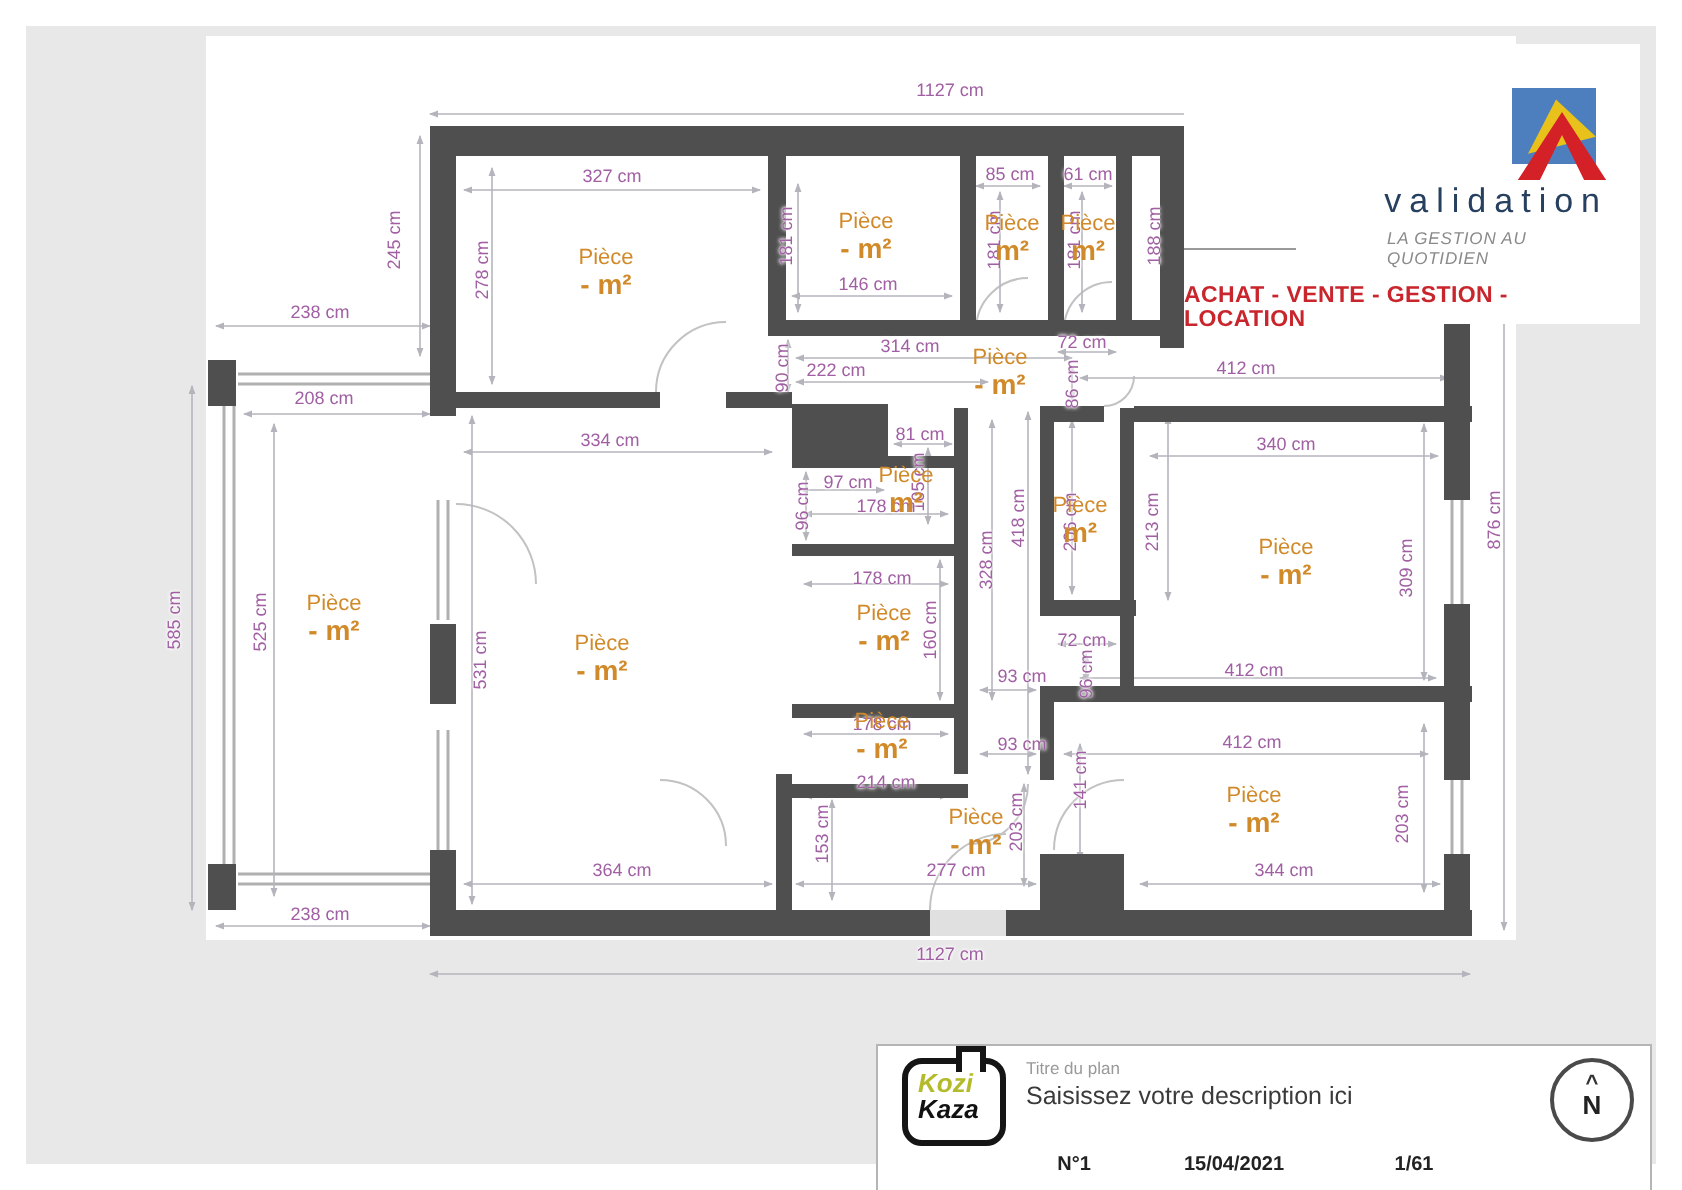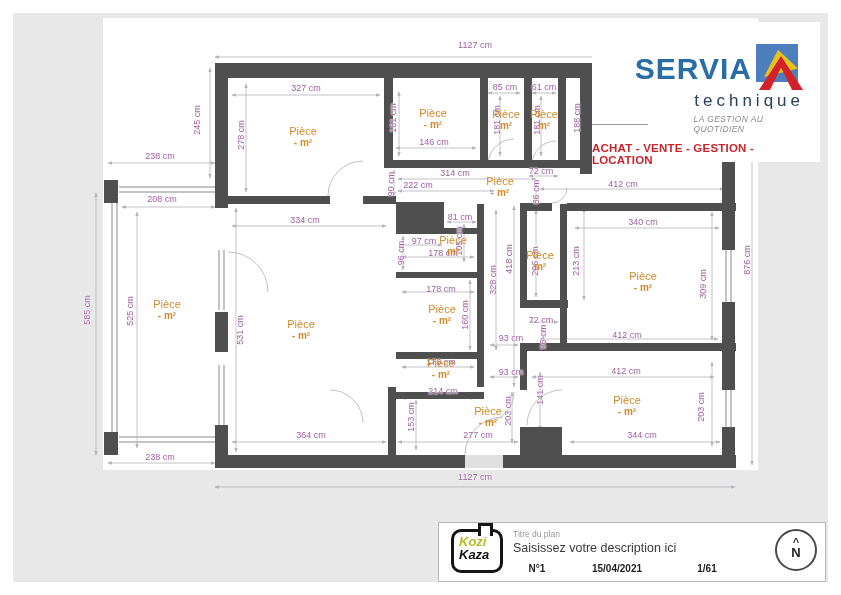--- a/index.html
+++ b/index.html
@@ -8,42 +8,42 @@
   #canvas{position:absolute;left:13px;top:13px;width:815px;height:569px;background:#e8e8e8;}
   #planbg{position:absolute;left:103px;top:18px;width:655px;height:452px;background:#ffffff;}
   #plansvg{position:absolute;left:0;top:0;width:841px;height:595px;}
   .dim{position:absolute;font-size:9px;color:#a160a3;white-space:nowrap;
        transform:translate(-50%,-50%);z-index:4;
        text-shadow:0 0 2px #fff,0 0 2px #fff,0 0 1px #fff;}
   .dim.v{transform:translate(-50%,-50%) rotate(-90deg);}
   .room{position:absolute;transform:translate(-50%,-50%);text-align:center;
         color:#d18a2a;line-height:1.12;z-index:4;white-space:nowrap;}
   .room .rn{font-size:11px;}
-  .room .ra{font-size:10px;font-weight:bold;}
+  .room .ra{font-size:14px;font-weight:bold;}
 
   
   #logocard{position:absolute;left:592px;top:22px;width:228px;height:140px;background:#fff;
             z-index:6;display:flex;flex-direction:column;align-items:flex-end;
             padding:22px 16px 0 0;box-sizing:border-box;}
   .brandrow{display:flex;align-items:flex-start;}
   .brandname{font-size:30px;font-weight:bold;color:#2a6ca5;letter-spacing:1px;line-height:1;margin-top:10px;}
   .brandicon{position:relative;width:50px;height:46px;margin-left:2px;}
   .bi-sq{position:absolute;left:2px;top:0;width:42px;height:38px;background:#4d7fbe;}
   .bi-ye{position:absolute;left:6px;top:4px;width:40px;height:34px;background:#e8c21b;
          clip-path:polygon(45% 5%,95% 60%,10% 85%);}
   .bi-re{position:absolute;left:4px;top:12px;width:46px;height:34px;background:#d42027;
          clip-path:polygon(2% 100%,50% 0,98% 100%,74% 100%,50% 34%,26% 100%);}
   .brandsub{font-size:17px;color:#27405f;letter-spacing:4px;line-height:1;margin-top:2px;}
   .tagrow{display:flex;align-items:center;margin-top:5px;}
   .tagline-rule{width:62px;height:1px;background:#9a9a9a;margin-right:5px;}
   .tagline{font-size:8.5px;font-style:italic;color:#8a8a8a;letter-spacing:.4px;margin-left:41px;}
   .banner{font-size:11.5px;font-weight:bold;color:#c9252c;margin-top:8px;letter-spacing:.2px;}
 
   
-  #footer{position:absolute;left:438px;top:522px;width:388px;height:60px;background:#fff;
+  #footer{position:absolute;left:438px;top:522px;width:388px;height:74px;background:#fff;
           border:1px solid #b5b5b5;box-sizing:border-box;z-index:6;}
   #kozilogo{position:absolute;left:12px;top:6px;width:52px;height:44px;border:3px solid #151515;
             border-radius:10px;background:#fff;box-sizing:border-box;padding:3px 0 0 5px;line-height:1;}
   #kozilogo .chimney{position:absolute;right:7px;top:-9px;width:9px;height:10px;background:#fff;
             border-left:3px solid #151515;border-right:3px solid #151515;border-top:3px solid #151515;}
   .kozi{font-size:13px;font-weight:bold;font-style:italic;color:#b3bb2a;display:block;}
   .kaza{font-size:13px;font-weight:bold;font-style:italic;color:#111;display:block;}
   .f-title{position:absolute;left:74px;top:6px;font-size:8.5px;color:#999;}
   .f-desc{position:absolute;left:74px;top:18px;font-size:12.5px;color:#3a3a3a;}
   .f-bold{position:absolute;bottom:7px;font-size:10px;font-weight:bold;color:#222;transform:translateX(-50%);}
@@ -289,28 +289,27 @@
         <div class="ra">- m²</div>
       </div>
       <div class="room" style="left: 301px; top: 330px;">
         <div class="rn">Pièce</div>
         <div class="ra">- m²</div>
       </div>
     </div>
 
   <div id="logocard">
     <div class="brandrow">
-      <span class="brandname">SERVIA</span>
       <span class="brandicon">
         <span class="bi-sq"></span>
         <span class="bi-ye"></span>
         <span class="bi-re"></span>
       </span>
     </div>
-    <div class="brandsub">technique</div>
+    <div class="brandsub">validation</div>
     <div class="tagrow">
       <span class="tagline-rule"></span>
       <span class="tagline">LA GESTION AU QUOTIDIEN</span>
     </div>
     <div class="banner">ACHAT - VENTE - GESTION - LOCATION</div>
   </div>
 
   <div id="footer">
     <div id="kozilogo">
       <span class="chimney"></span>

